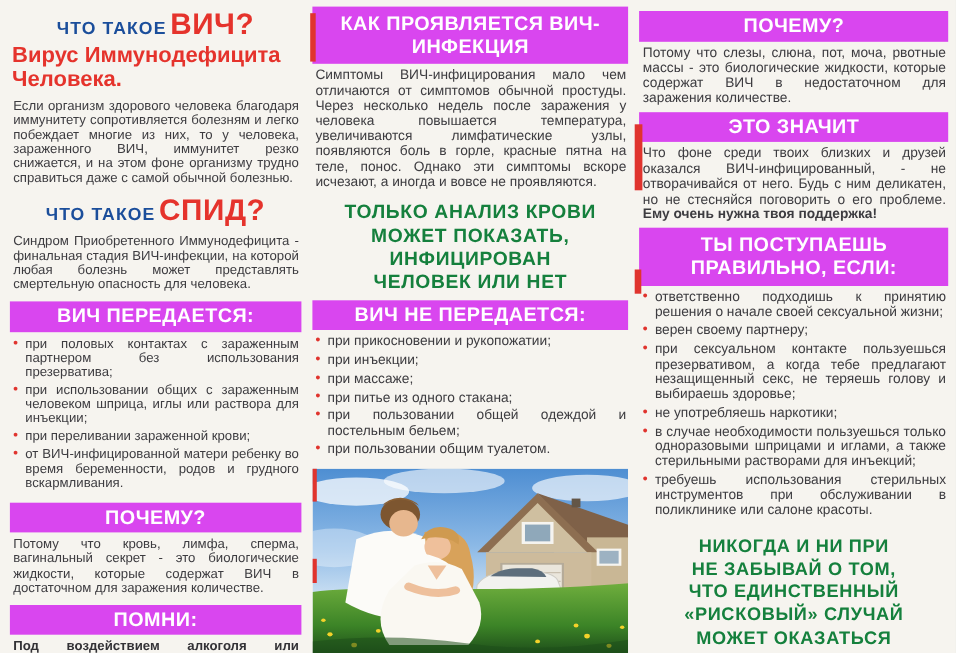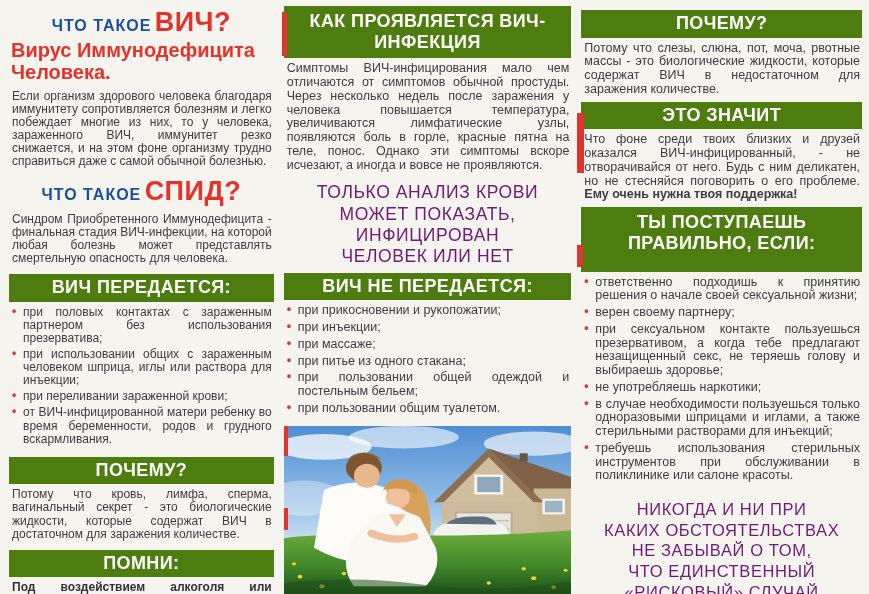--- a/index.html
+++ b/index.html
@@ -11,34 +11,34 @@
     box-sizing:border-box;
     padding:6px 7px 0 9px;
     display:flex; gap:10px;
   }
   .col{display:flex; flex-direction:column; min-height:0;}
   .col-left{width:266px; font-size:12px; line-height:1.09;}
   .col-mid{width:289px; font-size:12.5px; line-height:1.1;}
   .col-right{width:282px; font-size:12.5px; line-height:1.1;}
 
   .banner{
-    background:#4d7c0f; color:#ffffff; font-weight:700;
+    background:#d946ef; color:#ffffff; font-weight:700;
     text-align:center; font-size:18px; line-height:1.15;
     letter-spacing:.4px; padding:3px 2px 4px;
   }
   .h-mixed{text-align:center; margin:2px 0 2px; white-space:nowrap;}
   .h-blue{color:#1b4e9b; font-weight:800; font-size:16px; letter-spacing:1px;}
   .h-red{color:#e5332c; font-weight:800; font-size:27px; letter-spacing:.5px;text-align:center;}
   .sub-red{color:#e5332c; font-weight:700; font-size:20px; margin:1px 0 2px 2px;}
   p.body{margin:4px 2px 5px 3px; text-align:justify;}
   p.body.bold{font-weight:700; color:#333236;}
   .bullets{margin:4px 2px 4px 3px;}
   .bullet{position:relative; padding-left:11px; text-align:justify; margin:0 0 3px;}
   .bullet .dot{position:absolute; left:0; top:-1px; color:#e0342e; font-weight:700;}
-  .callout-blue{color:#701a75; font-weight:400; text-align:center;
+  .callout-blue{color:#15803d; font-weight:700; text-align:center;
     font-size:17.5px; line-height:1.22; letter-spacing:.6px; margin:5px 0 5px;}
   .col-right .callout-blue{font-size:16.5px; line-height:1.25; margin-top:9px;}
   .mt4{margin-top:4px;}
 
   .photo{position:relative; flex:1; min-height:120px; margin-top:3px; overflow:hidden;}
   .photo svg{position:absolute; inset:0; width:100%; height:100%;}
   .sliver{position:absolute; background:#e0342e;}
   .sliver-a{left:282px; top:12px;  width:5px; height:44px;}
   .sliver-b{left:577px; top:113px; width:7px; height:60px;}
   .sliver-c{left:577px; top:245px; width:6px; height:22px;}
@@ -181,33 +181,32 @@
     </div>
   </div>
 
   <div class="col col-right">
     <div class="banner mt4">ПОЧЕМУ?</div>
     <p class="body">Потому что слезы, слюна, пот, моча, рвотные массы - это биологические жидкости, которые содержат ВИЧ в недостаточном для заражения количестве.</p>
 
     <div class="banner">ЭТО ЗНАЧИТ</div>
     <p class="body"><span>Что фоне среди твоих близких и друзей оказался ВИЧ-инфицированный, - не отворачивайся от него. Будь с ним деликатен, но не стесняйся поговорить о его проблеме.</span> <b>Ему очень нужна твоя поддержка!</b></p>
 
-    <div class="banner" style="padding-top:5px;padding-bottom:18px;">ТЫ ПОСТУПАЕШЬ ПРАВИЛЬНО, ЕСЛИ:</div>
+    <div class="banner" style="padding-top:5px;padding-bottom:6px;">ТЫ ПОСТУПАЕШЬ ПРАВИЛЬНО, ЕСЛИ:</div>
     <div class="bullets">
       <div class="bullet"><span class="dot">•</span><span>ответственно подходишь к принятию решения о начале своей сексуальной жизни;</span></div>
       <div class="bullet"><span class="dot">•</span><span>верен своему партнеру;</span></div>
       <div class="bullet"><span class="dot">•</span><span>при сексуальном контакте пользуешься презервативом, а когда тебе предлагают незащищенный секс, не теряешь голову и выбираешь здоровье;</span></div>
       <div class="bullet"><span class="dot">•</span><span>не употребляешь наркотики;</span></div>
       <div class="bullet"><span class="dot">•</span><span>в случае необходимости пользуешься только одноразовыми шприцами и иглами, а также стерильными растворами для инъекций;</span></div>
       <div class="bullet"><span class="dot">•</span><span>требуешь использования стерильных инструментов при обслуживании в поликлинике или салоне красоты.</span></div>
     </div>
 
     <div class="callout-blue">
       <div>НИКОГДА И НИ ПРИ</div>
-      <div>КАКИХ ОБСТОЯТЕЛЬСТВАХ</div>
       <div>НЕ ЗАБЫВАЙ О ТОМ,</div>
       <div>ЧТО ЕДИНСТВЕННЫЙ</div>
       <div>«РИСКОВЫЙ» СЛУЧАЙ</div>
       <div>МОЖЕТ ОКАЗАТЬСЯ</div>
 
     </div>
   </div>
 
   <div class="sliver sliver-a"></div>
   <div class="sliver sliver-b"></div>

